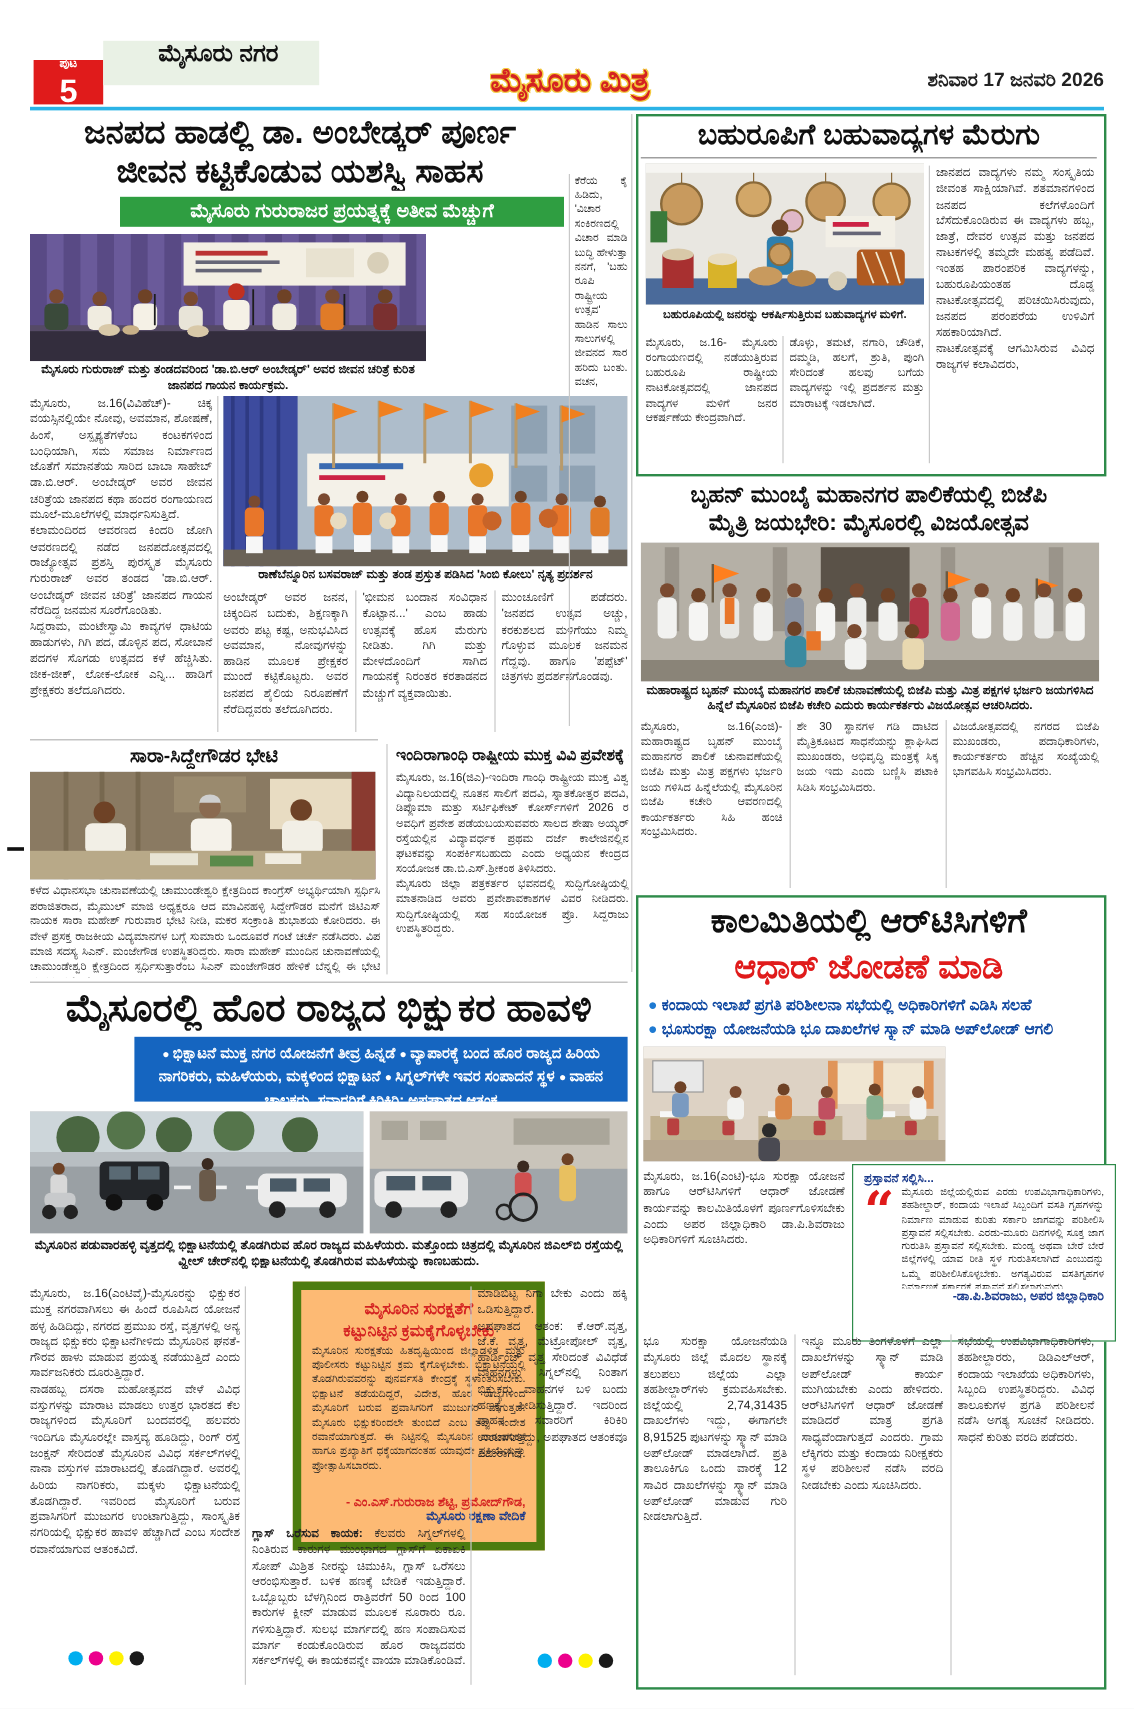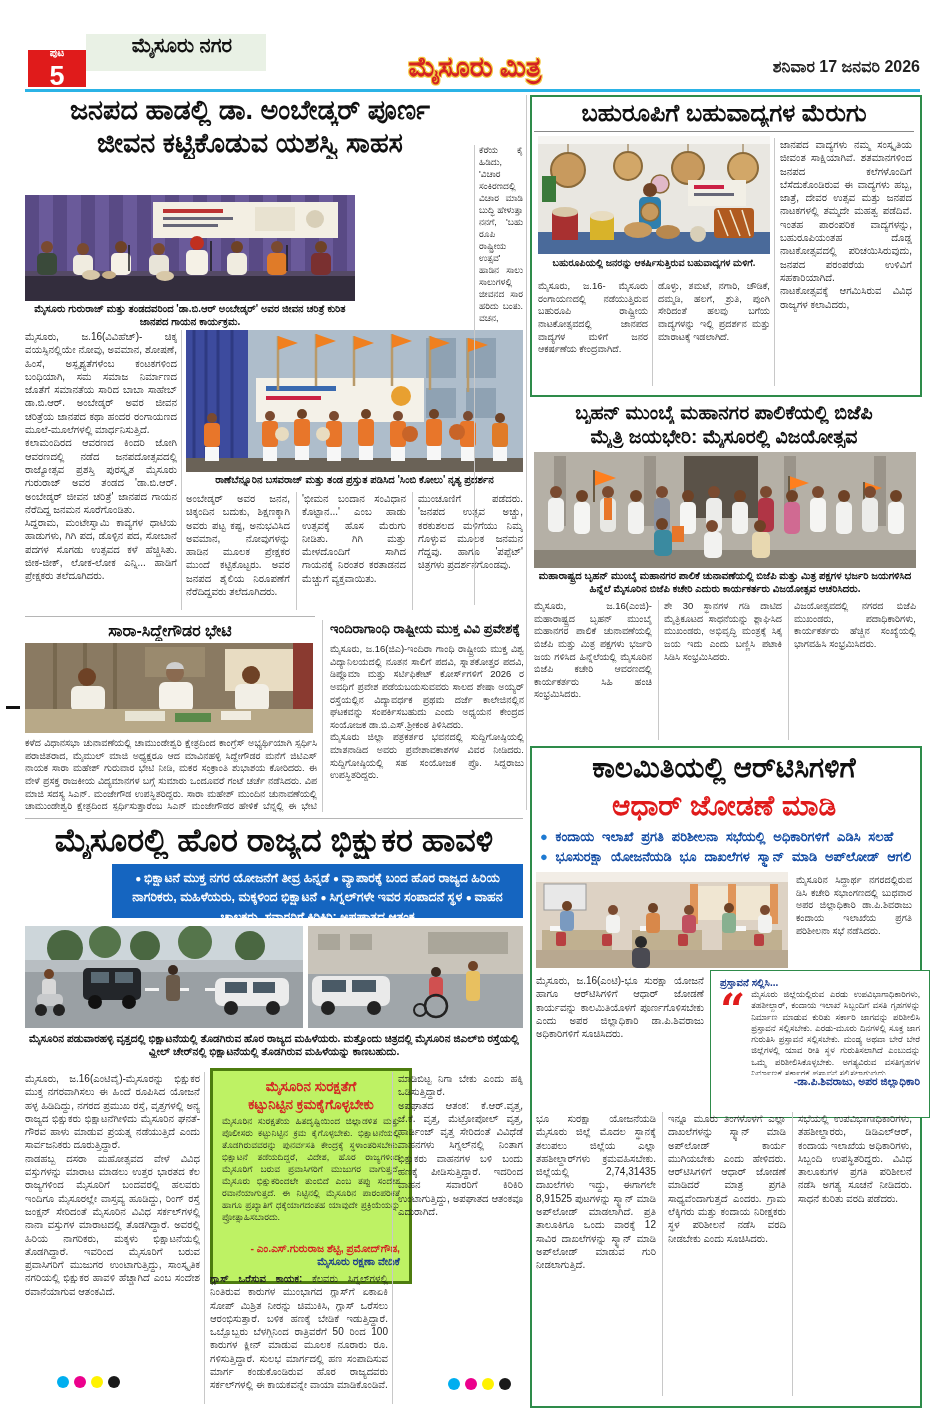--- a/index.html
+++ b/index.html
@@ -21,23 +21,23 @@
   .masthead{color:#d42222;font-weight:bold;font-size:27px;text-align:center;white-space:nowrap;
             text-shadow:1px 1px 0 #f3c73a,-1px -1px 0 #f3c73a,1px -1px 0 #f3c73a,-1px 1px 0 #f3c73a;}
   .dateline{font-size:16px;font-weight:bold;color:#222;text-align:right;white-space:nowrap;}
   .cyan-rule{background:#2bb3e6;}
   
   .kicker{background:#2f9e41;color:#fff;font-weight:bold;font-size:16px;display:flex;align-items:center;justify-content:center;white-space:nowrap;}
   .bulletbox{background:#1565c0;color:#fff;font-weight:bold;font-size:12.5px;line-height:1.55;text-align:center;padding:5px 8px;}
   .bulletbox span{display:inline;}
   .bulletbox span::before{content:"● ";font-size:10px;}
   .greenbox{border:2px solid #2e8b4a;}
-  .blue-bullet{display:block;color:#0d47a1;font-weight:bold;font-size:13px;line-height:1.5;white-space:nowrap;overflow:hidden;font-family:Liberation Mono, monospace;}
+  .blue-bullet{display:block;color:#0d47a1;font-weight:bold;font-size:13px;line-height:1.5;white-space:nowrap;overflow:hidden;}
   .blue-bullet::before{content:"● ";color:#1e7ad2;}
-  .opinionbox{background:#bef264;border:3px solid #4d7c0f;padding:7px 9px;overflow:hidden;}
+  .opinionbox{background:#fdba74;border:7px solid #4d7c0f;padding:7px 9px;overflow:hidden;margin-left:34px;}
   .opinion-title{color:#d42222;font-weight:bold;font-size:13.5px;text-align:center;line-height:1.3;}
   .sig-red{color:#d42222;font-weight:bold;font-size:10.5px;text-align:right;display:block;}
   .sig-blue{color:#1a3a8c;font-weight:bold;font-size:10.5px;text-align:right;display:block;}
   .quotebox{border:1.5px solid #2e8b4a;background:#fff;padding:6px 9px;overflow:hidden;}
   .quote-title{color:#1a3a8c;font-weight:bold;font-size:10px;}
   .quote-mark{float:left;color:#e01b1b;font-family:"DejaVu Serif",serif;font-size:44px;line-height:0.8;margin:4px 6px 0 0;font-weight:bold;}
   .regdot{position:absolute;width:12px;height:12px;border-radius:50%;}
   .headline-red{color:#e01b1b;}
 </style>
 </head>
@@ -53,20 +53,21 @@
     <span>ಮೈಸೂರು ನಗರ</span>
   </div>
   <div class="abs masthead" style="left:355px;top:52px;width:240px;">ಮೈಸೂರು ಮಿತ್ರ</div>
   <div class="abs dateline" style="right:25px;top:58px;width:260px;">ಶನಿವಾರ 17 ಜನವರಿ 2026</div>
   <div class="abs cyan-rule" style="left:25px;top:89px;width:895px;height:3px;"></div>
 
   <div class="vr" style="left:526px;top:95px;height:715px;"></div>
 
   <div class="abs hl" style="left:25px;top:95px;width:450px;font-size:27px;">ಜನಪದ ಹಾಡಲ್ಲಿ ಡಾ. ಅಂಬೇಡ್ಕರ್ ಪೂರ್ಣ</div>
   <div class="abs hl" style="left:25px;top:128px;width:450px;font-size:27px;">ಜೀವನ ಕಟ್ಟಿಕೊಡುವ ಯಶಸ್ವಿ ಸಾಹಸ</div>
+  <div class="abs kicker" style="left:100px;top:164px;width:370px;height:25px;">ಮೈಸೂರು ಗುರುರಾಜರ ಪ್ರಯತ್ನಕ್ಕೆ ಅತೀವ ಮೆಚ್ಚುಗೆ</div>
 
   <div class="photo" style="left:25px;top:195px;width:330px;height:106px;">
     <svg width="330" height="106" viewBox="0 0 330 106">
       <rect width="330" height="106" fill="#6a5a9a"></rect>
       <g fill="#594a85">
           <rect x="0" width="14" height="80"></rect>
           <rect x="28" width="14" height="80"></rect>
           <rect x="56" width="14" height="80"></rect>
           <rect x="84" width="14" height="80"></rect>
           <rect x="112" width="14" height="80"></rect>
@@ -584,21 +585,20 @@
           <rect x="66" y="62" width="10" height="12" rx="2"></rect>
           <rect x="142" y="62" width="10" height="12" rx="2"></rect>
           <rect x="218" y="62" width="10" height="12" rx="2"></rect>
         </g>
       <g transform="translate(96,70)">
           <circle cx="9" cy="0" r="6" fill="#2a2a2a"></circle>
           <rect x="0" y="6" width="18" height="20" rx="5" fill="#4a4a52"></rect>
         </g>
     </svg>
   </div>
-  <div class="abs jt" style="left:796px;top:874px;width:116px;height:92px;font-size:9.5px;">ಮೈಸೂರಿನ ಸಿದ್ದಾರ್ಥ ನಗರದಲ್ಲಿರುವ ಡಿಸಿ ಕಚೇರಿ ಸಭಾಂಗಣದಲ್ಲಿ ಬುಧವಾರ ಅಪರ ಜಿಲ್ಲಾಧಿಕಾರಿ ಡಾ.ಪಿ.ಶಿವರಾಜು ಕಂದಾಯ ಇಲಾಖೆಯ ಪ್ರಗತಿ ಪರಿಶೀಲನಾ ಸಭೆ ನಡೆಸಿದರು.</div>
 
   <div class="abs jt" style="left:536px;top:974px;width:168px;height:128px;font-size:10px;">ಮೈಸೂರು, ಜ.16(ಎಂಟಿ)-ಭೂ ಸುರಕ್ಷಾ ಯೋಜನೆ ಹಾಗೂ ಆರ್‌ಟಿಸಿಗಳಿಗೆ ಆಧಾರ್ ಜೋಡಣೆ ಕಾರ್ಯವನ್ನು ಕಾಲಮಿತಿಯೊಳಗೆ ಪೂರ್ಣಗೊಳಿಸಬೇಕು ಎಂದು ಅಪರ ಜಿಲ್ಲಾಧಿಕಾರಿ ಡಾ.ಪಿ.ಶಿವರಾಜು ಅಧಿಕಾರಿಗಳಿಗೆ ಸೂಚಿಸಿದರು.</div>
   <div class="abs quotebox" style="left:710px;top:970px;width:200px;height:134px;">
     <div class="quote-title">ಪ್ರಸ್ತಾವನೆ ಸಲ್ಲಿಸಿ...</div>
     <span class="quote-mark">“</span>
     <div class="jt" style="font-size:8.5px;height:86px;">ಮೈಸೂರು ಜಿಲ್ಲೆಯಲ್ಲಿರುವ ಎರಡು ಉಪವಿಭಾಗಾಧಿಕಾರಿಗಳು, ತಹಶೀಲ್ದಾರ್, ಕಂದಾಯ ಇಲಾಖೆ ಸಿಬ್ಬಂದಿಗೆ ವಸತಿ ಗೃಹಗಳನ್ನು ನಿರ್ಮಾಣ ಮಾಡುವ ಕುರಿತು ಸರ್ಕಾರಿ ಜಾಗವನ್ನು ಪರಿಶೀಲಿಸಿ ಪ್ರಸ್ತಾವನೆ ಸಲ್ಲಿಸಬೇಕು. ಎರಡು-ಮೂರು ದಿನಗಳಲ್ಲಿ ಸೂಕ್ತ ಜಾಗ ಗುರುತಿಸಿ ಪ್ರಸ್ತಾವನೆ ಸಲ್ಲಿಸಬೇಕು. ಮಂಡ್ಯ ಅಥವಾ ಬೇರೆ ಬೇರೆ ಜಿಲ್ಲೆಗಳಲ್ಲಿ ಯಾವ ರೀತಿ ಸ್ಥಳ ಗುರುತಿಸಲಾಗಿದೆ ಎಂಬುದನ್ನು ಒಮ್ಮೆ ಪರಿಶೀಲಿಸಿಕೊಳ್ಳಬೇಕು. ಅಗತ್ಯವಿರುವ ವಸತಿಗೃಹಗಳ ನಿರ್ಮಾಣಕ್ಕೆ ಸರ್ಕಾರಕ್ಕೆ ಪ್ರಸ್ತಾವನೆ ಸಲ್ಲಿಸಲಾಗುವುದು.</div>
     <div class="sig-blue">-ಡಾ.ಪಿ.ಶಿವರಾಜು, ಅಪರ ಜಿಲ್ಲಾಧಿಕಾರಿ</div>
   </div>
 
   <div class="abs jt" style="left:536px;top:1112px;width:120px;height:284px;font-size:10px;">ಭೂ ಸುರಕ್ಷಾ ಯೋಜನೆಯಡಿ ಮೈಸೂರು ಜಿಲ್ಲೆ ಮೊದಲ ಸ್ಥಾನಕ್ಕೆ ತಲುಪಲು ಜಿಲ್ಲೆಯ ಎಲ್ಲಾ ತಹಶೀಲ್ದಾರ್‌ಗಳು ಕ್ರಮವಹಿಸಬೇಕು. ಜಿಲ್ಲೆಯಲ್ಲಿ 2,74,31435 ದಾಖಲೆಗಳು ಇದ್ದು, ಈಗಾಗಲೇ 8,91525 ಪುಟಗಳನ್ನು ಸ್ಕ್ಯಾನ್ ಮಾಡಿ ಅಪ್‌ಲೋಡ್ ಮಾಡಲಾಗಿದೆ. ಪ್ರತಿ ತಾಲೂಕಿಗೂ ಒಂದು ವಾರಕ್ಕೆ 12 ಸಾವಿರ ದಾಖಲೆಗಳನ್ನು ಸ್ಕ್ಯಾನ್ ಮಾಡಿ ಅಪ್‌ಲೋಡ್ ಮಾಡುವ ಗುರಿ ನೀಡಲಾಗುತ್ತಿದೆ.</div>

